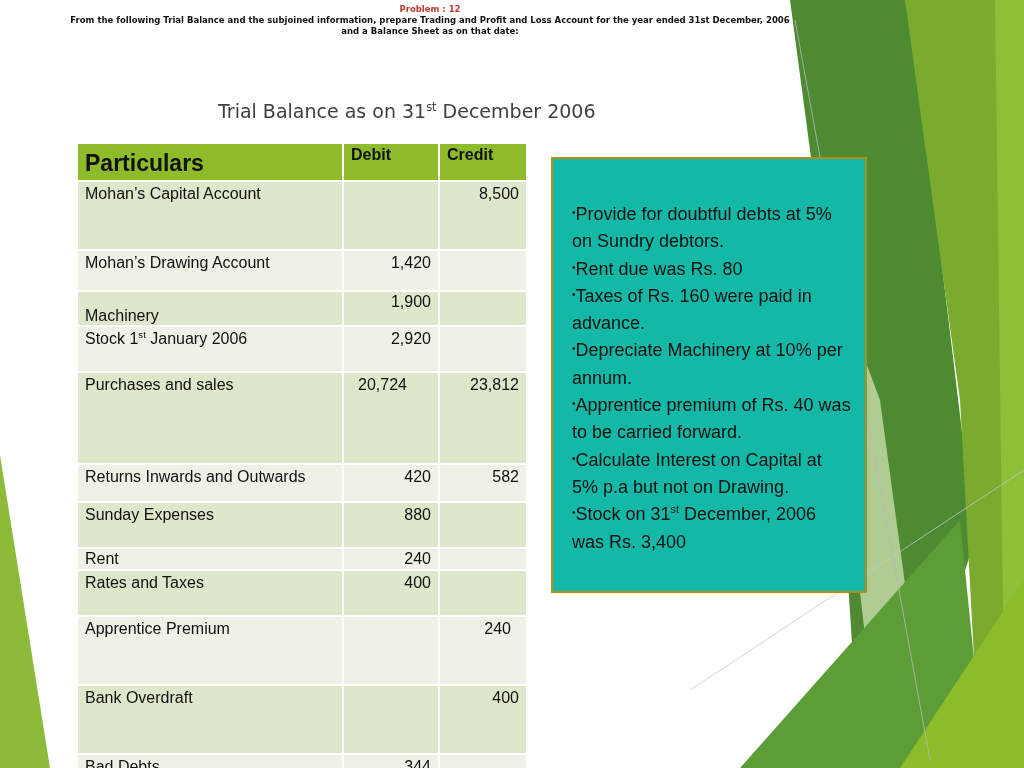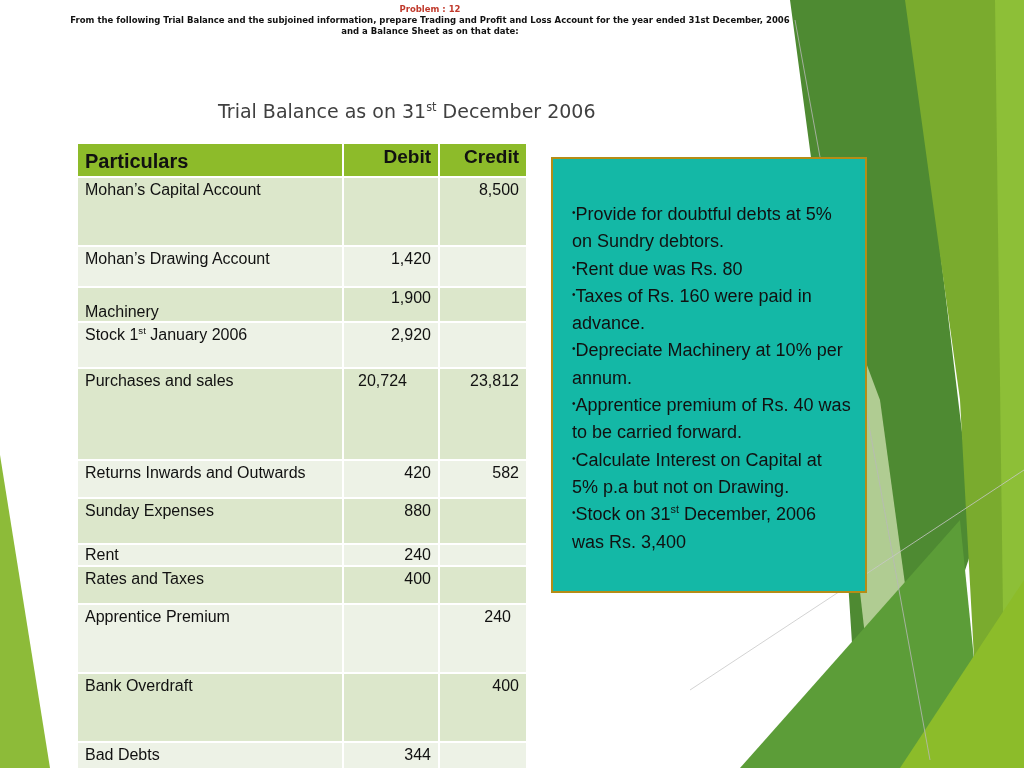--- a/index.html
+++ b/index.html
@@ -20,22 +20,22 @@
       font-family: "DejaVu Sans", sans-serif; font-size: 19px; color: #404040;
     }
     sup { font-size: 60%; vertical-align: super; line-height: 0; }
     table.tb {
       position: absolute; left: 76px; top: 142px; z-index: 2;
       border-collapse: collapse; width: 452px;
       font-family: "Liberation Sans", sans-serif; font-size: 16px; color: #111;
     }
     table.tb th, table.tb td { border: 2px solid #ffffff; padding: 3px 7px; vertical-align: top; }
     table.tb th { background: #8dbb2a; font-weight: bold; color: #111; }
-    table.tb th.p { text-align: left; font-size: 20px; padding-top: 6px; }
-    table.tb th.n { text-align: right; font-size: 19px; padding-top: 2px; }
+    table.tb th.p { text-align: left; font-size: 23px; padding-top: 6px; }
+    table.tb th.n { text-align: left; font-size: 16px; padding-top: 2px; }
     table.tb td.n { text-align: right; }
     table.tb tr.odd td { background: #dce7cb; }
     table.tb tr.even td { background: #edf2e6; }
     .col-p { width: 266px; } .col-d { width: 96px; } .col-c { width: 88px; }
     .notes {
       position: absolute; left: 551px; top: 157px; width: 316px; height: 436px; z-index: 2;
       background: #14b8a6; border: 2px solid #b58d16; box-sizing: border-box;
       padding: 42px 14px 0 19px;
       font-family: "Liberation Sans", sans-serif; font-size: 18px; line-height: 27.3px; color: #111;
     }
@@ -112,21 +112,21 @@
     <tr class="odd" style="height:46px">
       <td>Sunday Expenses</td>
       <td class="n">880</td>
       <td class="n"></td>
     </tr>
     <tr class="even" style="height:22px">
       <td style="padding-top:1px;padding-bottom:0">Rent</td>
       <td class="n" style="padding-top:1px;padding-bottom:0">240</td>
       <td class="n" style="padding-top:1px;padding-bottom:0"></td>
     </tr>
-    <tr class="odd" style="height:38px">
+    <tr class="odd" style="height:46px">
       <td>Rates and Taxes</td>
       <td class="n">400</td>
       <td class="n"></td>
     </tr>
     <tr class="even" style="height:69px">
       <td>Apprentice Premium</td>
       <td class="n"></td>
       <td class="n" style="padding-right:15px">240</td>
     </tr>
     <tr class="odd" style="height:69px">

